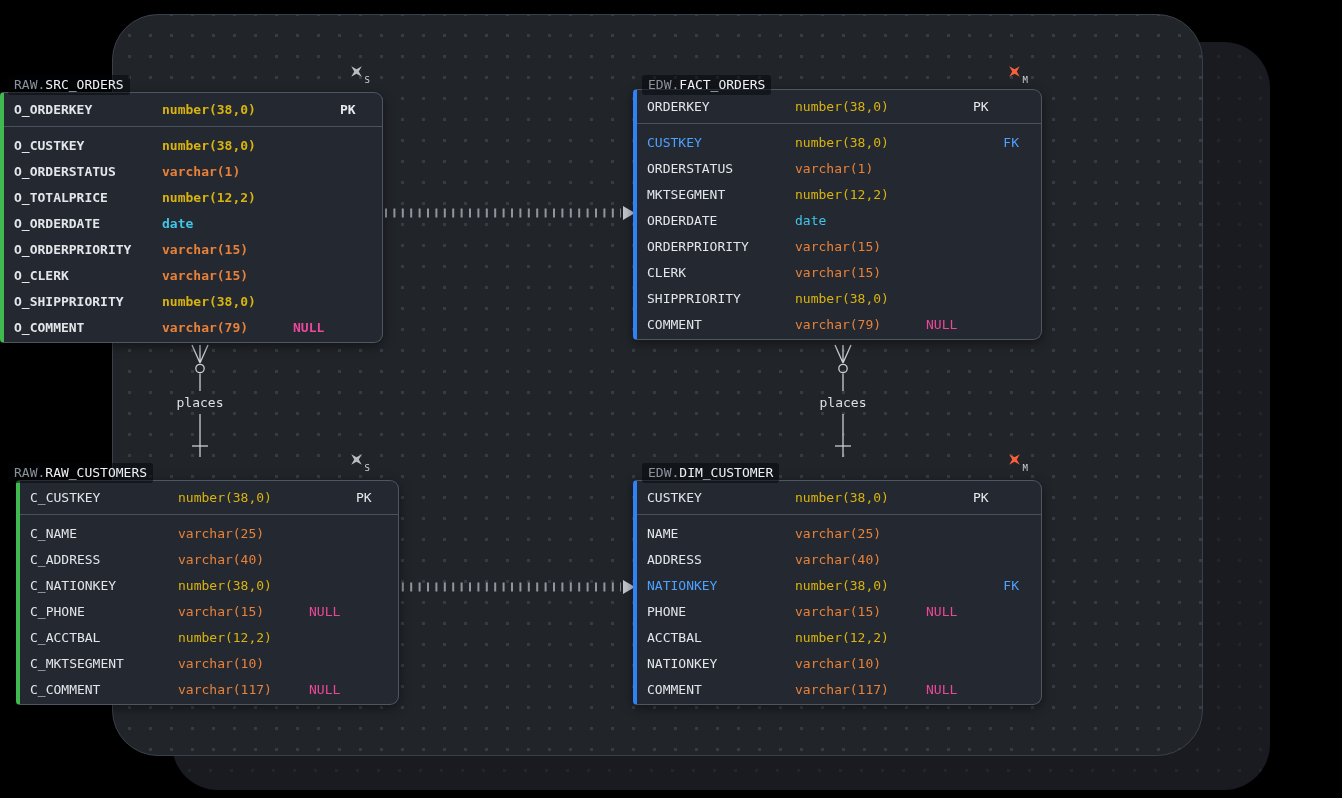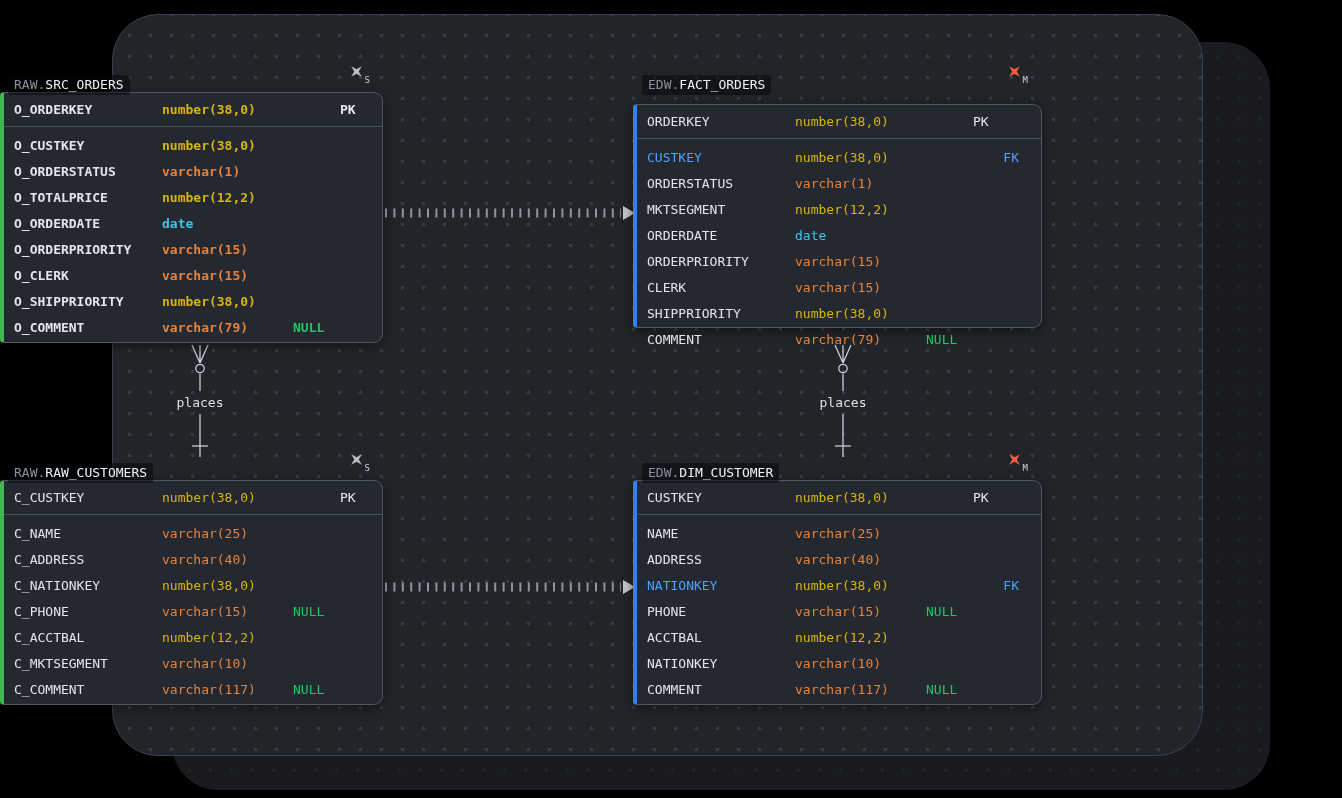--- a/index.html
+++ b/index.html
@@ -12,31 +12,31 @@
     background-size:21px 21px;background-position:7px 4px;z-index:1;}
   .front-panel{position:absolute;left:112px;top:14px;width:1091px;height:742px;border-radius:46px;
     background-color:#212429;border:1.5px solid #3a404b;box-sizing:border-box;
     background-image:radial-gradient(circle,#363c45 1.5px,transparent 1.7px);
     background-size:21px 21px;background-position:6px 10px;z-index:2;}
 
   
   .tbox{position:absolute;background:#242830;border:1px solid #4e5761;border-left:4px solid #888;
     border-radius:4px 9px 9px 4px;box-sizing:border-box;z-index:4;box-shadow:0 3px 12px rgba(0,0,0,.45);}
   .t1{left:0;top:92px;width:383px;height:251px}
-  .t2{left:633px;top:104px;width:409px;height:224px}
+  .t2{left:633px;top:89px;width:409px;height:251px}
   .t3{left:0;top:480px;width:383px;height:225px}
   .t4{left:633px;top:480px;width:409px;height:225px}
 
   .thead{height:33px;border-bottom:1px solid #49515c;}
   .tbody{padding:5px 0 3px 0;}
   .row{display:flex;align-items:center;height:26px;padding-left:10px;color:#e2e5e9;white-space:nowrap;}
   .thead .row{height:32px;padding-left:10px;}
   .c-name{width:148px;overflow:hidden}
   .c-type{width:131px}
-  .c-null{width:47px;color:#22c55e}
+  .c-null{width:47px;color:#ec4899}
   .c-key{flex:1;display:flex;justify-content:space-between;padding-right:22px}
   .c-pk{color:#e7eaed}
   .c-fk{color:#4da2ff}
 
   
   .ttitle{position:absolute;z-index:5;display:flex;align-items:center;height:19px;}
   .tt1,.tt2{top:75px}.tt3,.tt4{top:463px}
   .tt1,.tt3{left:8px}.tt2,.tt4{left:642px}
   .chip{background:rgba(2,4,7,.5);padding:2px 6px 3px 6px;border-radius:3px;white-space:pre;}
   .schema{color:#8a919b}
@@ -277,21 +277,21 @@
 
   <div class="ttitle tt3">
     <span class="chip"><span class="schema">RAW.</span><span class="tname">RAW_CUSTOMERS</span></span>
   </div>
   <div class="badge b3" style="color: rgb(183, 189, 196);">
     <svg viewBox="0 0 16 16">
         <path fill="currentColor" transform="rotate(45 8 8)" d="M8 0 L9.7 6.3 L16 8 L9.7 9.7 L8 16 L6.3 9.7 L0 8 L6.3 6.3 Z"></path>
       </svg>
     <span class="sub">S</span>
   </div>
-  <div class="tbox t3" style="border-left-color: rgb(63, 185, 80);">
+  <div class="tbox t3" style="border-left-color: rgb(63, 185, 80); margin-left: 16px;">
     <div class="thead">
       <div class="row">
         <span class="c-name">C_CUSTKEY</span>
         <span class="c-type" style="color: rgb(217, 180, 14);">number(38,0)</span>
         <span class="c-null"></span>
         <span class="c-key">
             <span class="c-pk">PK</span>
             <span class="c-fk"></span>
           </span>
       </div>

